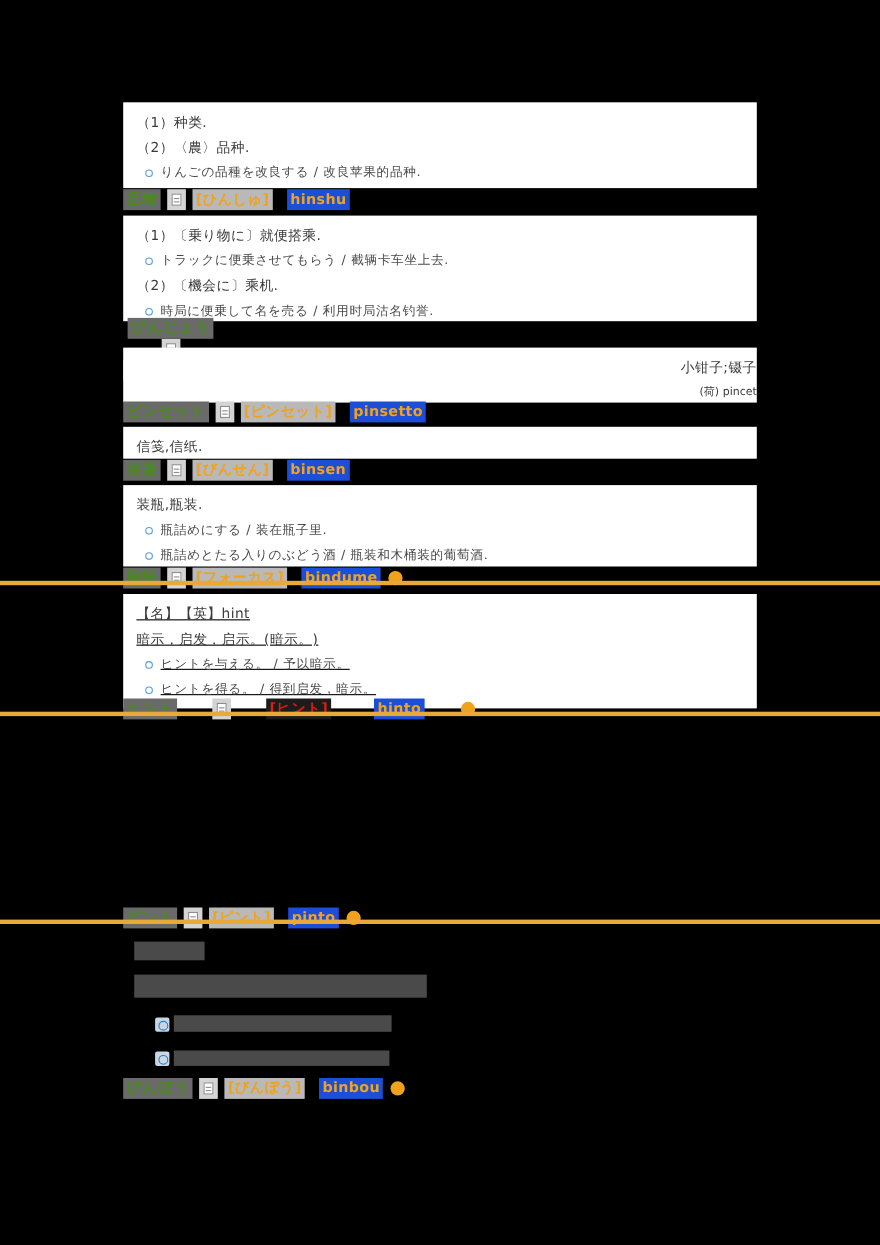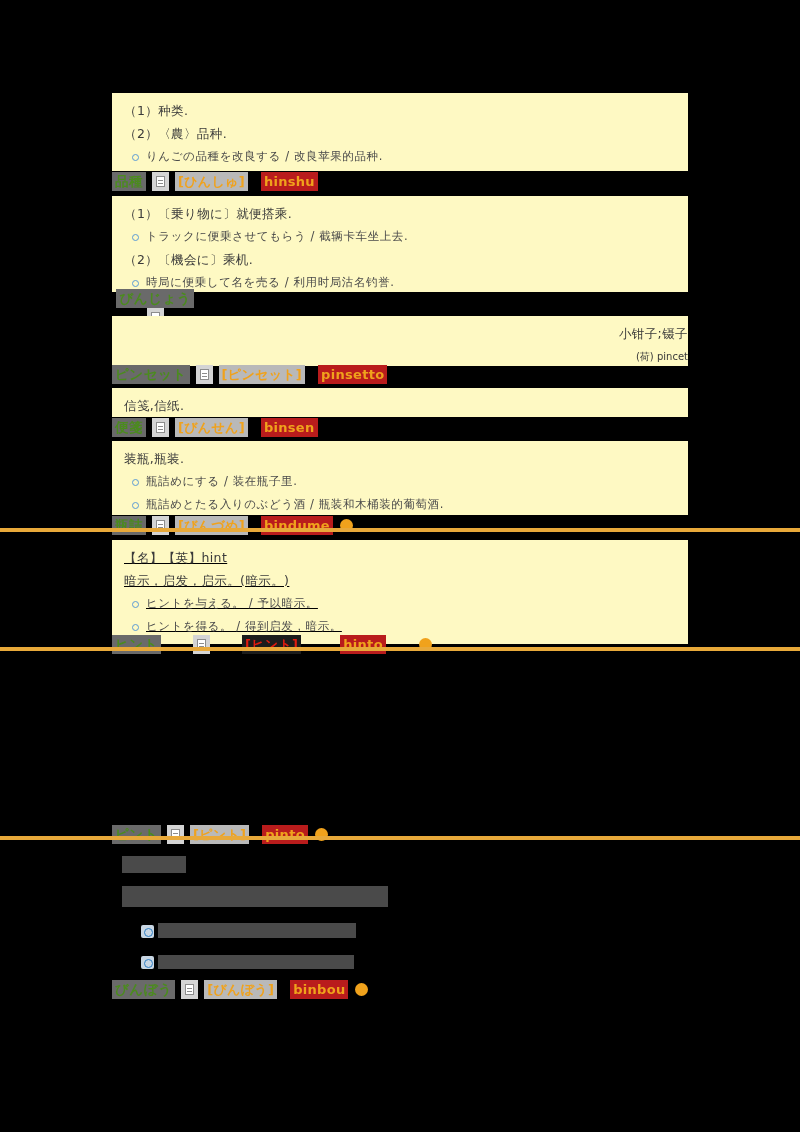--- a/index.html
+++ b/index.html
@@ -8,21 +8,21 @@
     background: #000;
     font-family: "DejaVu Sans", "Liberation Sans", sans-serif;
     overflow: hidden;
   }
   #page { position: relative; width: 800px; height: 1132px; background: #000; }
 
   
   .card {
     position: absolute;
     left: 112px; width: 576px;
-    background: #fef9c3;
+    background: #ffffff;
     padding: 6px 0 6px 0;
   }
   .line {
     font-size: 12.5px;
     line-height: 23px;
     color: #3a3a3a;
     padding-left: 12px;
     white-space: nowrap;
     letter-spacing: 0.4px;
   }
@@ -92,21 +92,21 @@
     padding: 1px 3px;
     line-height: 17px;
     letter-spacing: 0.3px;
     filter: blur(0.45px);
   }
   .kana.red { color: #e01b0f; background: #1c1c1c; }
   .rom {
     font-size: 13px;
     font-weight: 700;
     color: #f0a21c;
-    background: #b91c1c;
+    background: #1d4ed8;
     padding: 1px 3px;
     margin-left: 13px;
     line-height: 17px;
     letter-spacing: 0.3px;
     filter: blur(0.45px);
   }
   .rom.dark { background: #2a2a2a; }
   .spk {
     width: 13px; height: 13px;
     border-radius: 50%;
@@ -210,21 +210,21 @@
   <div class="card" style="top:441px;height:74px;">
     <div class="line">装瓶,瓶装.</div>
     <div class="line sub">瓶詰めにする / 装在瓶子里.</div>
     <div class="line sub">瓶詰めとたる入りのぶどう酒 / 瓶装和木桶装的葡萄酒.</div>
   </div>
   <div class="hdr" style="top:515px;">
     <span class="hw">瓶詰</span>
     <span class="bookicon">
         <i></i>
       </span>
-    <span class="kana">[びんづめ]</span>
+    <span class="kana">[フォーカス]</span>
     <span class="rom">bindume</span>
     <span class="spk"></span>
   </div>
   <div class="rule" style="top:528px;"></div>
 
   <div class="card" style="top:540px;height:104px;text-decoration:underline;">
     <div class="line">【名】【英】hint</div>
     <div class="line">暗示，启发，启示。(暗示。)</div>
     <div class="line sub">ヒントを与える。 / 予以暗示。</div>
     <div class="line sub">ヒントを得る。 / 得到启发，暗示。</div>

